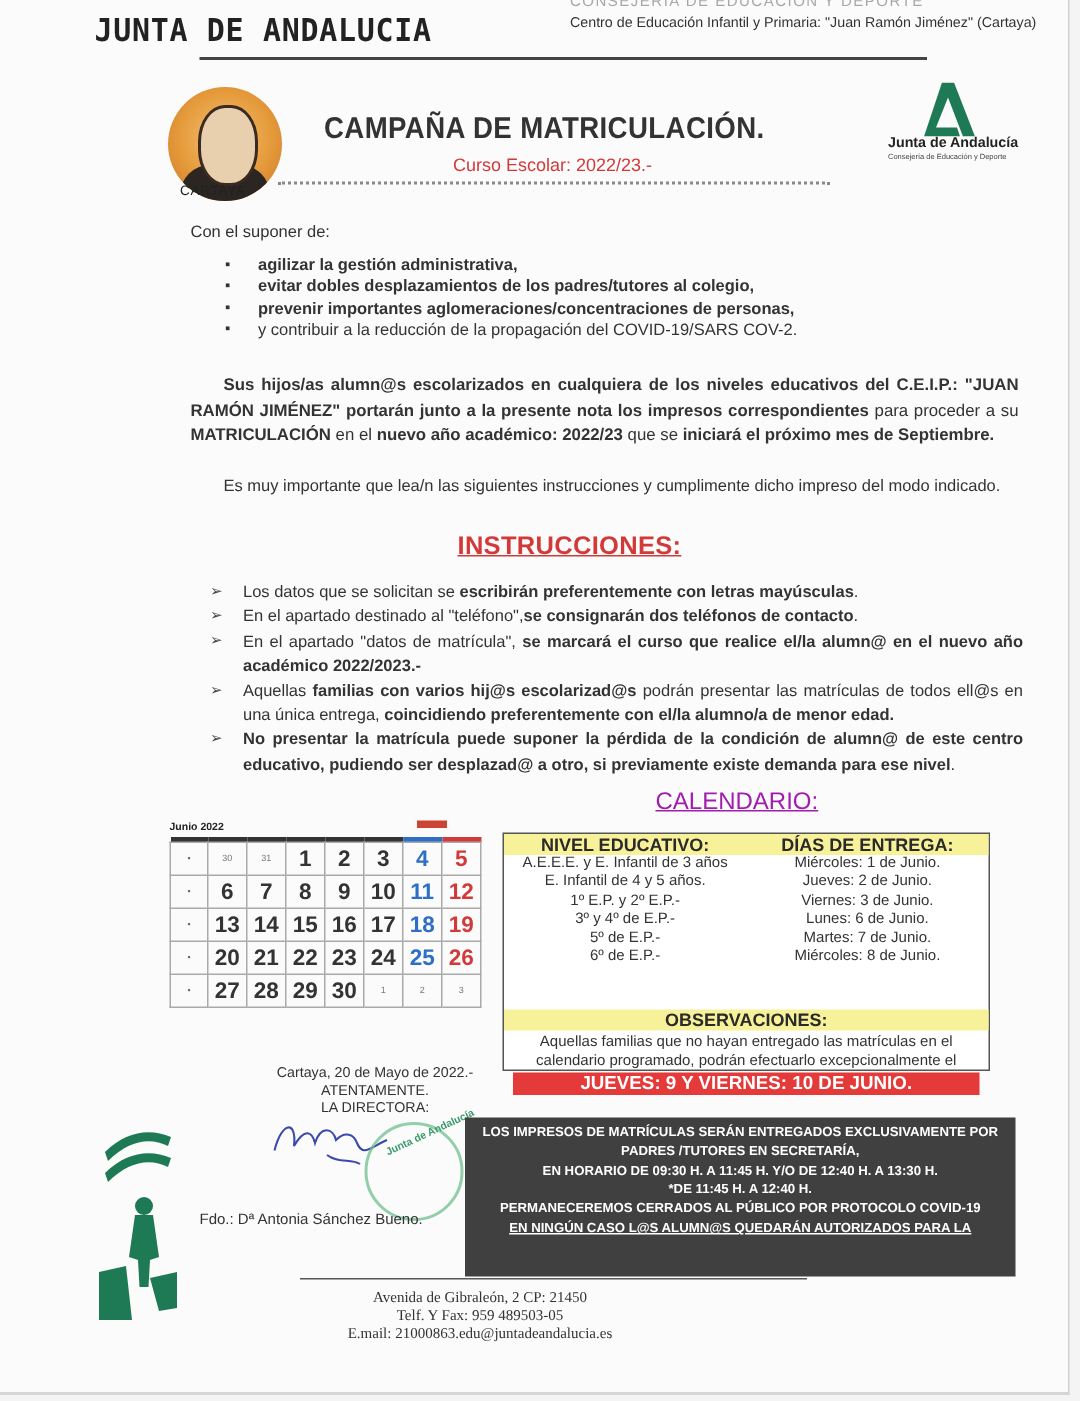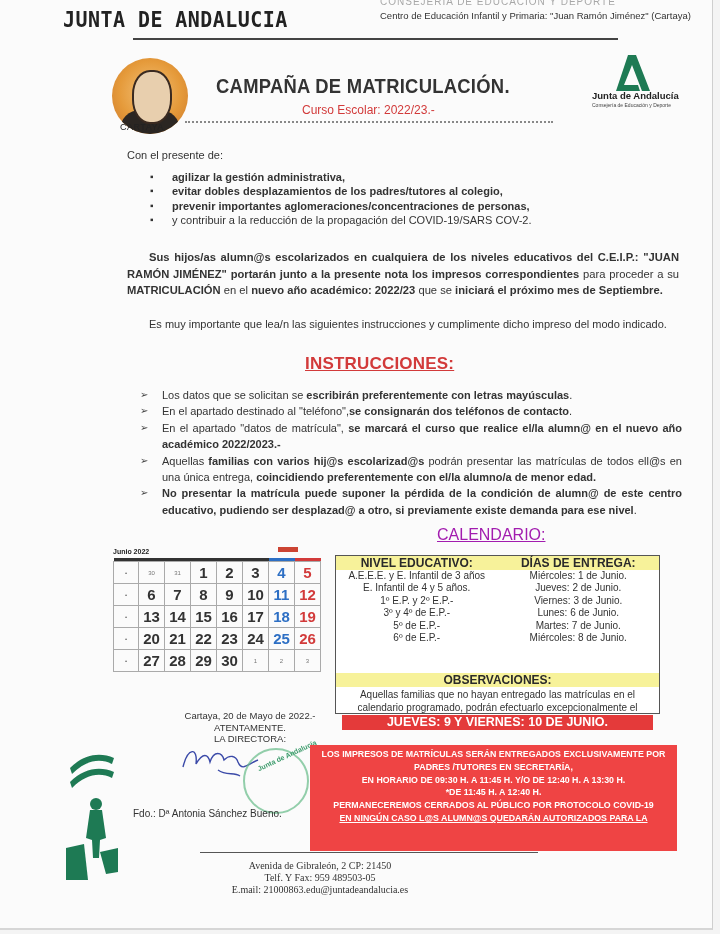--- a/index.html
+++ b/index.html
@@ -65,21 +65,21 @@
   .sched .obs-text { text-align:center; font-size:10px; line-height:13px; color:#333; padding:1px 0; }
   .sched .obs-red { margin:0 6px; background:#e43a3a; color:#fff; text-align:center; font-weight:bold; font-size:12.5px; line-height:15px; }
 
   .sign { left:150px; top:710px; width:200px; text-align:center; font-size:9.5px; line-height:11.5px; color:#333; }
   .sig-scribble { left:178px; top:742px; width:85px; height:40px; }
   .stamp { left:243px; top:748px; width:62px; height:62px; border-radius:50%; border:2px solid #6fbf8f; opacity:0.75; }
   .stamp-text { left:255px; top:752px; font-size:7px; color:#3a9a6a; font-weight:bold; transform:rotate(-25deg); }
   .fdo { left:133px; top:808px; font-size:10px; color:#333; }
   .ja-emblem { left:66px; top:748px; width:52px; height:132px; }
 
-  .notice { left:310px; top:745px; width:367px; height:106px; background:#ef4444; color:#fff;
+  .notice { left:310px; top:745px; width:367px; height:106px; background:#404040; color:#fff;
             text-align:center; font-size:8.8px; line-height:12.8px; font-weight:bold; padding-top:3px; box-sizing:border-box; }
   .notice .u { text-decoration:underline; }
 
   .foot-rule { left:200px; top:852px; width:338px; height:1px; background:#555; }
   .footer { left:200px; top:860px; width:240px; text-align:center; font-family:"Liberation Serif", serif; font-size:10px; line-height:12px; color:#333; }
 </style>
 </head>
 <body>
 
 <div class="page">
@@ -98,21 +98,21 @@
   <div class="abs doc-title">CAMPAÑA DE MATRICULACIÓN.</div>
   <div class="abs doc-sub">Curso Escolar: 2022/23.-</div>
   <div class="abs dash-rule"></div>
 
   <svg class="abs ja-logo" viewBox="0 0 40 36">
     <polygon points="16,0 24,0 38,36 30,36 20,10 12,30 26,30 28,36 4,36" fill="#1e7a54"></polygon>
   </svg>
   <div class="abs ja-name">Junta de Andalucía</div>
   <div class="abs ja-cons">Consejería de Educación y Deporte</div>
 
-  <div class="abs intro">Con el presente de:</div>
+  <div class="abs intro">Con el suponer de:</div>
   <ul class="objectives">
     <li><b>agilizar la gestión administrativa,</b></li>
     <li><b>evitar dobles desplazamientos de los padres/tutores al colegio,</b></li>
     <li><b>prevenir importantes aglomeraciones/concentraciones de personas,</b></li>
     <li><span>y contribuir a la reducción de la propagación del COVID-19/SARS COV-2.</span></li>
   </ul>
 
   <div class="abs para para-indent">
     <b>Sus hijos/as alumn@s escolarizados en cualquiera de los niveles educativos del C.E.I.P.: "JUAN RAMÓN JIMÉNEZ" portarán junto a la presente nota los impresos correspondientes</b><span> para proceder a su </span><b>MATRICULACIÓN</b><span> en el </span><b>nuevo año académico: 2022/23</b><span> que se </span><b>iniciará el próximo mes de Septiembre.</b>
   </div>

